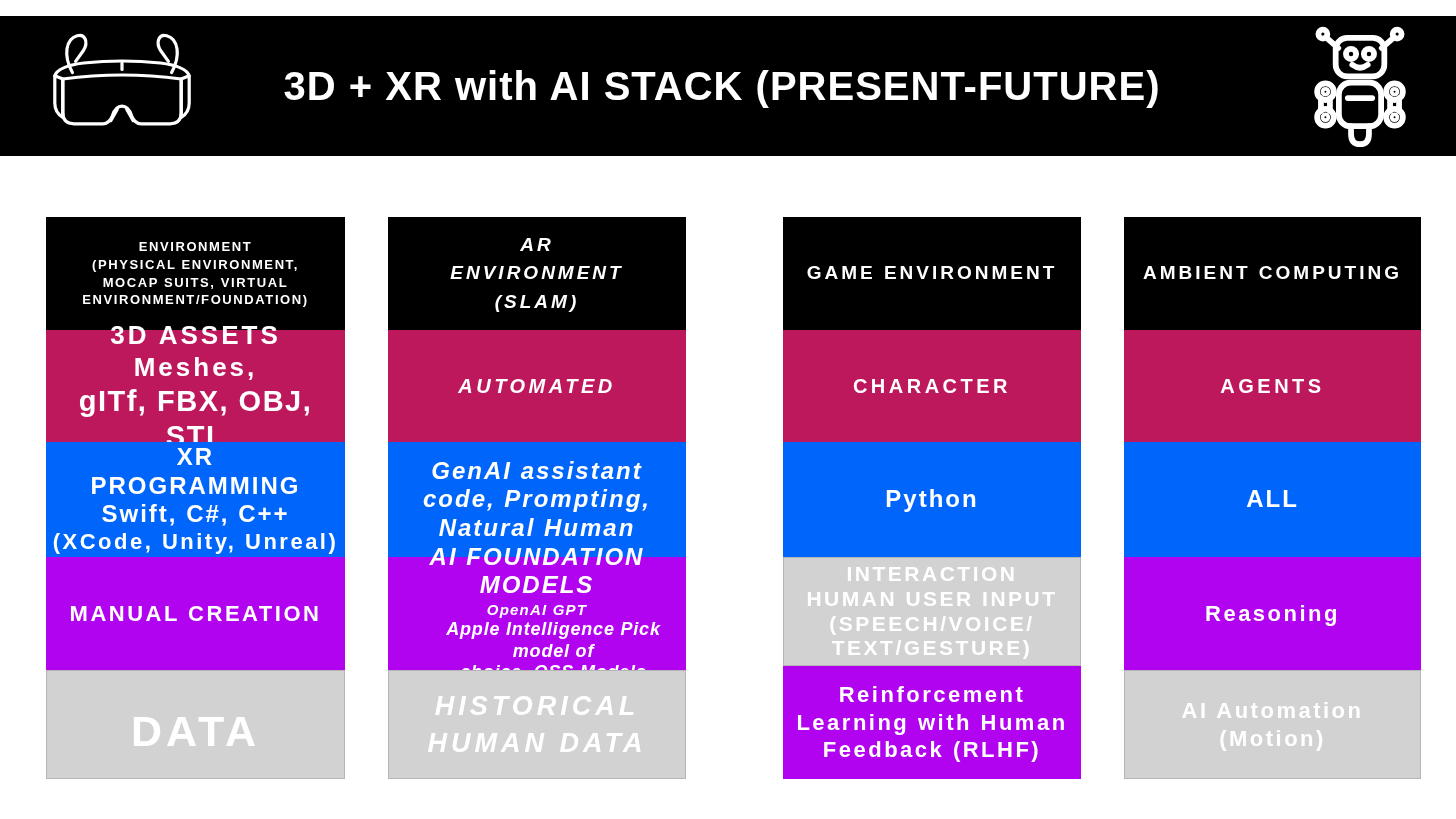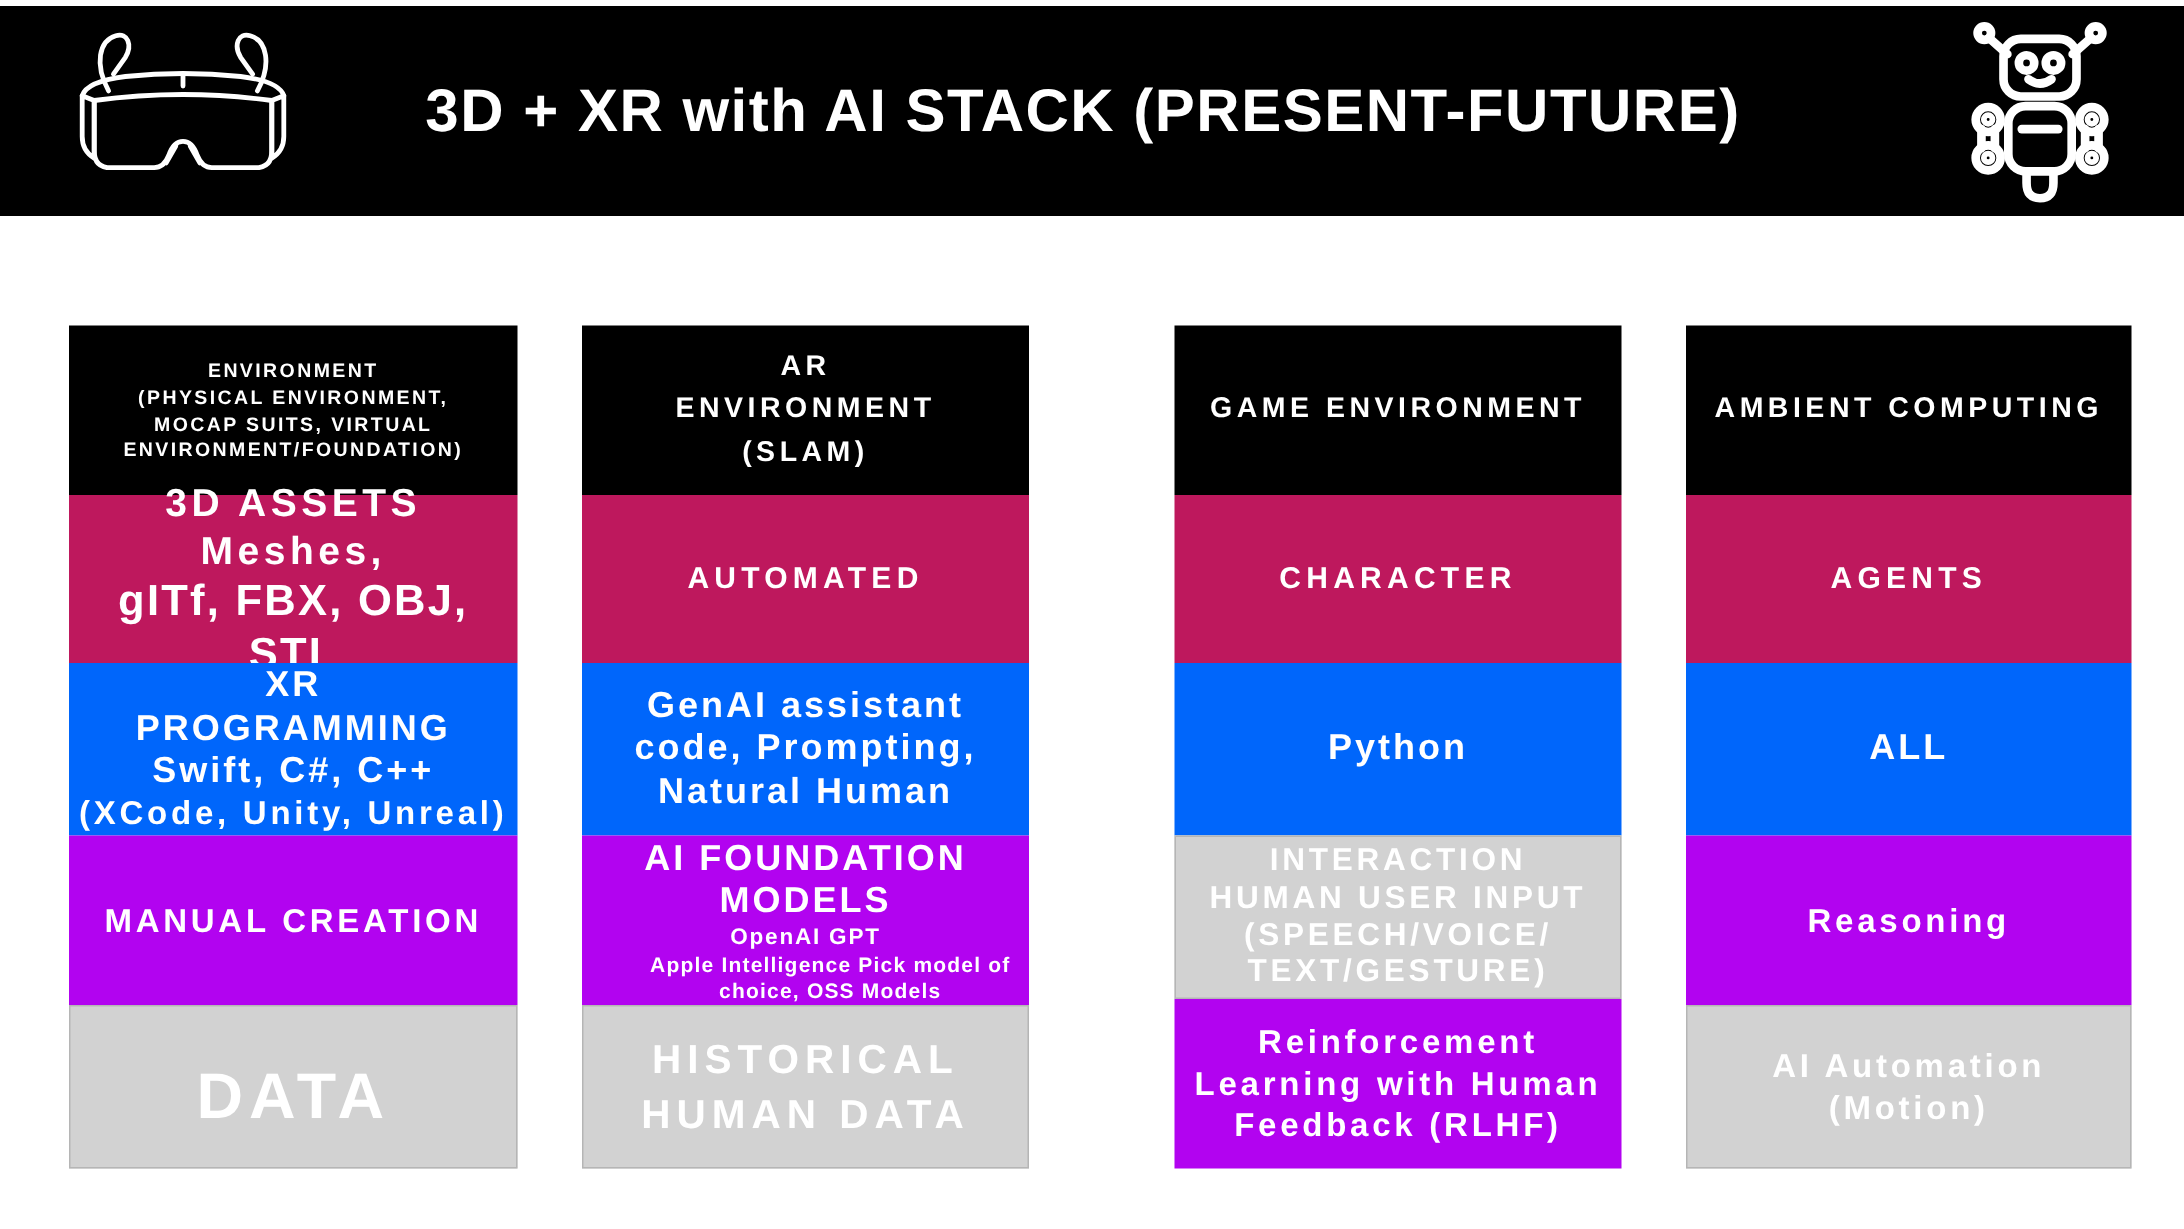--- a/index.html
+++ b/index.html
@@ -1,52 +1,52 @@
 <!DOCTYPE html>
 <html><head>
 <meta charset="utf-8">
 <style>
   * { margin:0; padding:0; box-sizing:border-box; }
   html,body { width:1456px; height:819px; background:#ffffff; overflow:hidden; }
   body { font-family:"Liberation Sans","DejaVu Sans",sans-serif; position:relative; }
 
   
   .header {
-    position:absolute; top:4px; left:0; width:1456px; height:140px;
+    position:absolute; top:16px; left:0; width:1456px; height:140px;
     background:#000000; display:flex; align-items:center; justify-content:center;
   }
   .header-title {
     color:#ffffff; font-size:40px; font-weight:bold; letter-spacing:1px;
     white-space:nowrap; transform:translateX(-6px);
   }
   .glasses-wrap { position:absolute; left:34px; top:6px; width:176px; height:122px; }
   .robot-wrap   { position:absolute; right:38px; top:4px; width:116px; height:128px; }
   .glasses-wrap svg, .robot-wrap svg { width:100%; height:100%; }
 
   
   .col { position:absolute; top:217px; display:flex; flex-direction:column; }
   .col1 { left:46px;  width:299px; }
-  .col2 { left:388px; width:298px; }
+  .col2 { left:388px; width:298px;font-style:italic; }
   .col3 { left:783px; width:298px; }
   .col4 { left:1124px; width:297px; }
 
   .layer {
     width:100%; display:flex; flex-direction:column;
     align-items:center; justify-content:center; text-align:center;
     color:#ffffff; font-weight:bold; padding:15px 2px;
   }
   .l-env    { height:113px; background:#000000; }
   .l-red    { height:112px; background:#be185d; }
   .l-blue   { height:115px; background:#0066fb; }
   .l-purple { height:113px; background:#b203f0; }
   .l-gray   { height:109px; background:#d2d2d2; border:1px solid #b5b5b5; }
 
   
   .t13 { font-size:13px; letter-spacing:1.6px; line-height:1.35; }
-  .t14 { font-size:14px; letter-spacing:0.8px; line-height:1.2;margin-left:33px; }
+  .t14 { font-size:18px; letter-spacing:0.8px; line-height:1.2;margin-left:33px; }
   .t15 { font-size:15px; letter-spacing:1.2px; line-height:1.3; }
   .t19 { font-size:19px; letter-spacing:3px;  line-height:1.5; }
   .t20 { font-size:20px; letter-spacing:3.5px; line-height:1.4; }
   .t21 { font-size:21px; letter-spacing:2.5px; line-height:1.18; }
   .t22 { font-size:22px; letter-spacing:2.5px; line-height:1.25; }
   .t24 { font-size:24px; letter-spacing:2px;  line-height:1.18; }
   .t26 { font-size:26px; letter-spacing:3px;  line-height:1.25; }
   .t28 { font-size:27px; letter-spacing:4px;  line-height:1.35; }
   .t29 { font-size:29px; letter-spacing:1.5px; line-height:1.2; }
   .t34 { font-size:43px; letter-spacing:4px;  line-height:1.2;margin-top:15px; }

